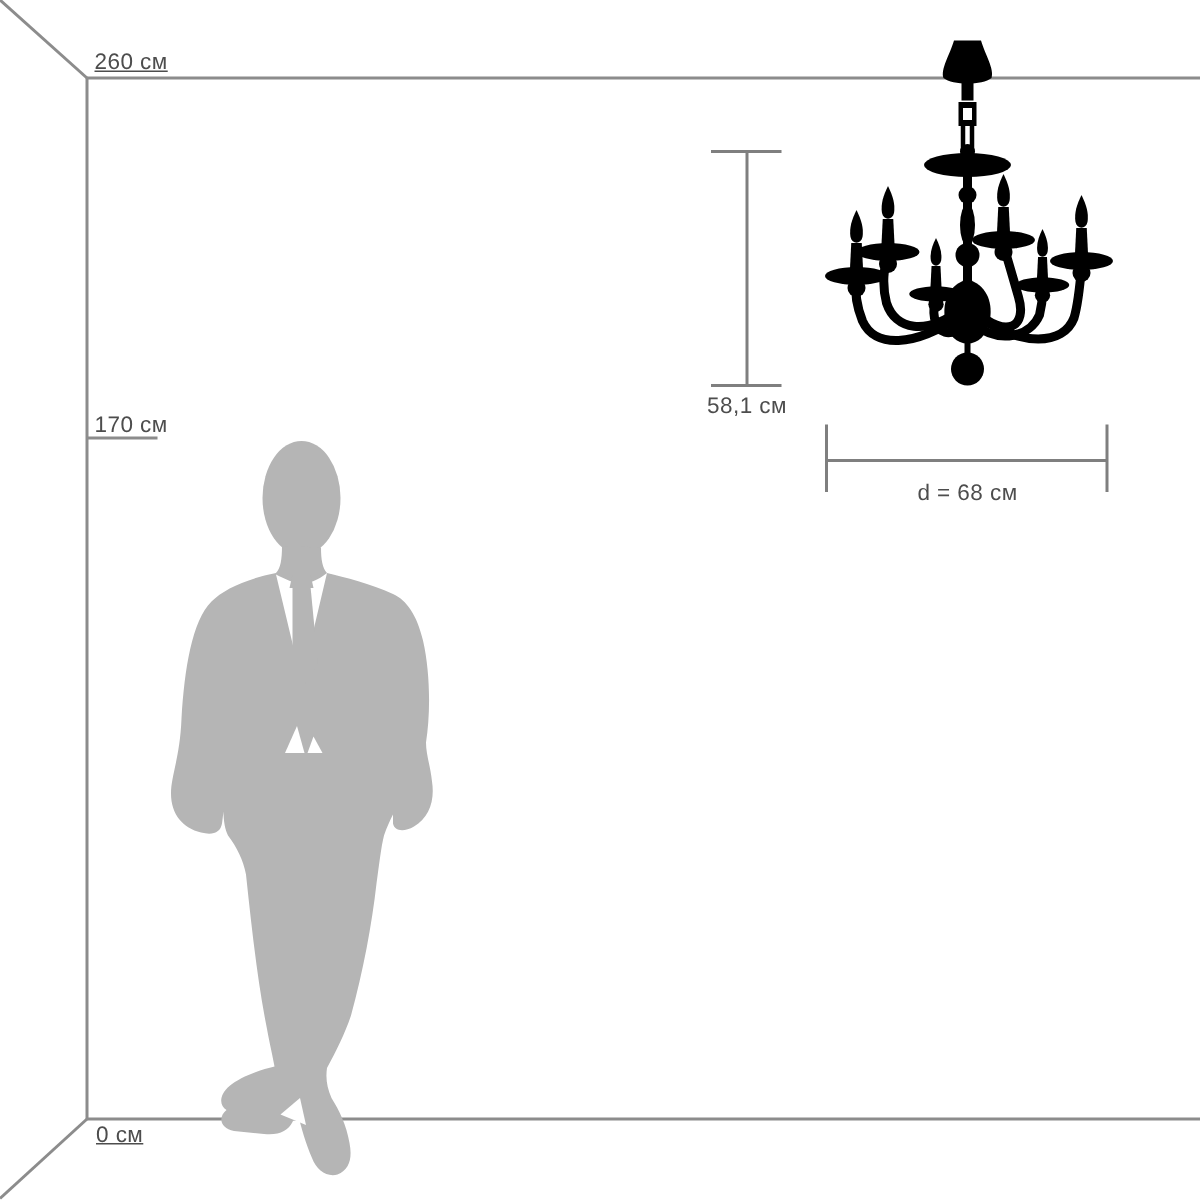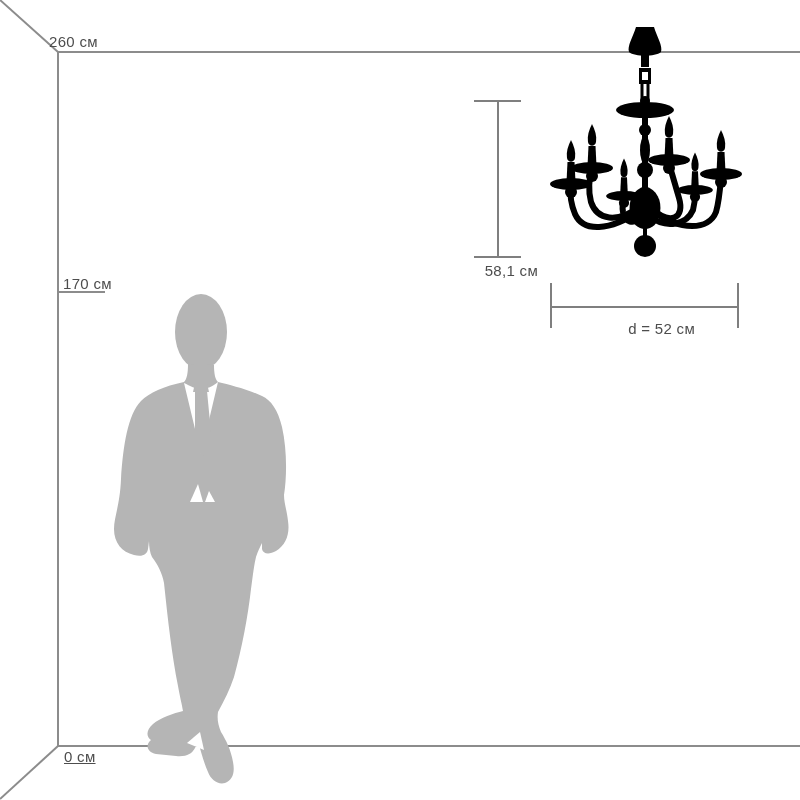--- a/index.html
+++ b/index.html
@@ -10,25 +10,25 @@
   .layer{position:absolute;}
   .label{
     position:absolute;
     font-family:"Liberation Sans",sans-serif;
     font-size:15px;
     color:#4d4d4d;
     letter-spacing:0.3px;
     white-space:nowrap;
     line-height:1;
   }
-  .label.centered{text-align:right;}
+  .label.centered{text-align:center;}
   #room-svg{left:0;top:0;}
   #man-svg{left:112px;top:291px;}
   #chandelier-svg{left:545px;top:18px;}
-  #lbl-ceiling{left:49px;top:34px;}
+  #lbl-ceiling{left:63px;top:34px;text-decoration:underline;}
   #lbl-person{left:63px;top:276px;text-align:center;}
   #lbl-floor{left:64px;top:749px;text-decoration:underline;}
   #lbl-height{left:458px;top:263px;width:80px;}
   #lbl-diameter{left:595px;top:321px;width:100px;}
 </style>
 </head>
 <body>
 
 <div class="stage">
 
@@ -147,15 +147,15 @@
       <use href="#candle" x="124" y="142"></use>
       <use href="#candle" transform="translate(150,172) scale(0.85)"></use>
       <use href="#candle" x="176" y="156"></use>
     </g>
   </svg>
 
   <div class="label" id="lbl-ceiling">260 см</div>
   <div class="label" id="lbl-person">170 см</div>
   <div class="label" id="lbl-floor">0 см</div>
   <div class="label centered" id="lbl-height">58,1 см</div>
-  <div class="label centered" id="lbl-diameter">d = 52 см</div>
+  <div class="label centered" id="lbl-diameter">d = 68 см</div>
 
 </div>
 
 </body></html>

